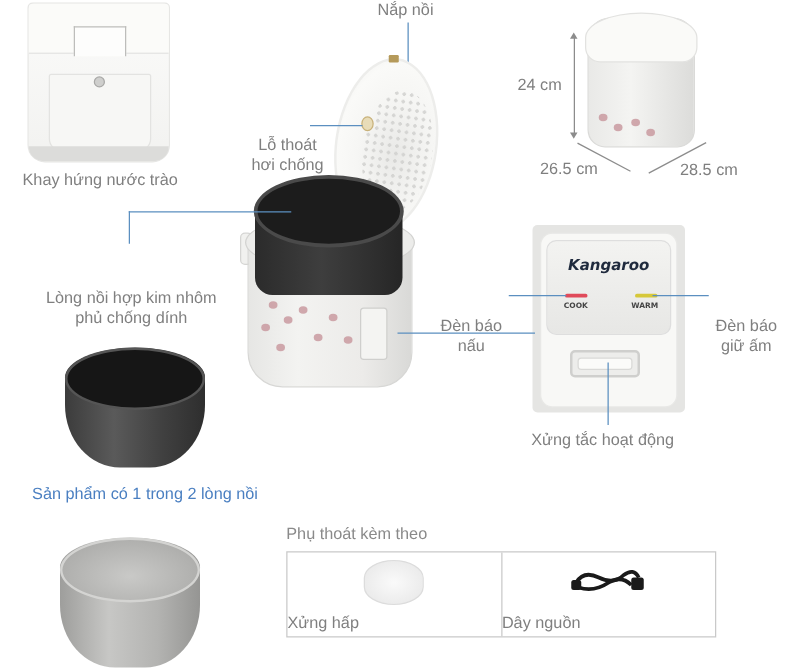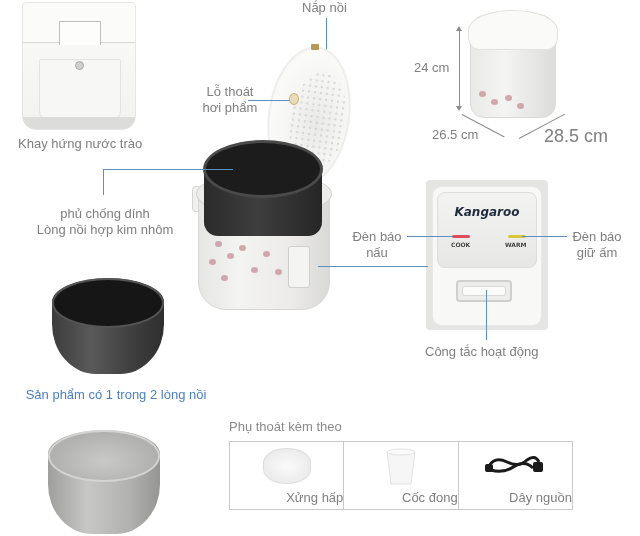--- a/index.html
+++ b/index.html
@@ -1,20 +1,20 @@
 <!DOCTYPE html>
 <html><head>
 <meta charset="utf-8">
 <style>
   * { box-sizing: border-box; margin: 0; padding: 0; }
   html, body { width: 640px; height: 536px; background: #ffffff; overflow: hidden; }
   body { position: relative; font-family: "Liberation Sans", "DejaVu Sans", sans-serif; color: #808080; }
   .abs { position: absolute; }
   .lbl { position: absolute; font-size: 13px; color: #7f7f7f; line-height: 16px; white-space: nowrap; }
-  .center { text-align: center; }
+  .center { text-align: center; margin-top: 24px; }
   .line { position: absolute; background: #5b8fc0; }
 
   
   .tray { left: 22px; top: 2px; width: 114px; height: 128px; background: linear-gradient(#fbfbfa, #f2f2f0); border: 1px solid #e6e6e4; border-radius: 4px 4px 14px 14px; }
   .tray .lid-top { position:absolute; left:0; top:0; width:100%; height:40px; background:#fbfbf9; border-bottom:1px solid #d8d8d6; border-radius:4px 4px 0 0; }
   .tray .notch { position:absolute; left:36px; top:18px; width:42px; height:24px; border:1px solid #bdbdbb; border-bottom:none; background:#fdfdfc; }
   .tray .front { position:absolute; left:16px; top:56px; width:82px; height:62px; background:#f7f7f5; border:1px solid #e3e3e1; border-radius: 2px 2px 10px 10px; }
   .tray .screw { position:absolute; left:52px; top:58px; width:9px; height:9px; border-radius:50%; background:#cfcfcd; border:1px solid #a9a9a7; }
   .tray .shadow { position:absolute; left:0; bottom:0; width:100%; height:12px; background:#dcdcda; border-radius:0 0 14px 14px; }
 
@@ -56,21 +56,21 @@
   .pot-silver { left: 48px; top: 430px; width: 112px; height: 104px; border-radius: 50% 50% 44px 44px / 24px 24px 50px 50px; background: linear-gradient(90deg, #9e9e9c, #c7c7c5 35%, #b3b3b1 70%, #959593); }
   .pot-silver-mouth { left: 48px; top: 430px; width: 112px; height: 52px; border-radius: 50%; background: radial-gradient(ellipse at 50% 60%, #c9c9c7, #a5a5a3); border: 2px solid #d4d4d2; }
 
   .note { position: absolute; font-size: 13px; color: #4a7fc1; line-height: 17px; text-align: center; white-space: nowrap; }
 
   
   .acc-title { left: 229px; top: 419px; font-size: 13px; color: #8a8a8a; }
   .acc-grid { left: 229px; top: 441px; width: 344px; height: 69px; display: flex; border: 1px solid #c9c9c9; }
   .acc-cell { flex: 1; position: relative; border-right: 1px solid #c9c9c9; }
   .acc-cell:last-child { border-right: none; }
-  .acc-label { position: absolute; left: 0; right: 0; bottom: 4px; text-align: right; font-size: 13px; color: #7f7f7f; white-space: nowrap; }
+  .acc-label { position: absolute; left: 0; right: 0; bottom: 4px; text-align: left; font-size: 13px; color: #7f7f7f; white-space: nowrap; }
   .acc-pic { position: absolute; left: 50%; top: 6px; transform: translateX(-50%); }
 </style>
 </head>
 <body>
 
 <div class="abs tray">
   <div class="lid-top"></div>
   <div class="notch"></div>
   <div class="front"></div>
   <div class="screw"></div>
@@ -80,21 +80,21 @@
 
 <div class="lbl" style="left:302px; top:0px;">Nắp nồi</div>
 <div class="line" style="left:326px; top:18px; width:1px; height:32px;"></div>
 <div class="abs lid"></div>
 <div class="abs lid-dots"></div>
 <div class="abs lid-hinge"></div>
 <div class="abs lid-vent"></div>
 
 <div class="lbl center" style="left:188px; top:84px; width:84px;">
   <div>Lỗ thoát</div>
-  <div>hơi phẩm</div>
+  <div>hơi chống</div>
 </div>
 <div class="line" style="left:248px; top:100px; width:42px; height:1px;"></div>
 
 <div class="abs handle-left"></div>
 <div class="abs body-main">
   <span class="flower" style="left:16px; top:44px;"></span>
   <span class="flower" style="left:28px; top:56px;"></span>
   <span class="flower" style="left:10px; top:62px;"></span>
   <span class="flower" style="left:40px; top:48px;"></span>
   <span class="flower" style="left:52px; top:70px;"></span>
@@ -103,42 +103,42 @@
   <span class="flower" style="left:22px; top:78px;"></span>
 </div>
 <div class="abs body-rim"></div>
 <div class="abs pot-inner"></div>
 <div class="abs pot-mouth"></div>
 <div class="abs panel-small"></div>
 
 <div class="line" style="left:103px; top:169px; width:130px; height:1px;"></div>
 <div class="line" style="left:103px; top:169px; width:1px; height:26px;"></div>
 <div class="lbl center" style="left:10px; top:206px; width:190px; line-height:16px;">
+  <div>Lòng nồi hợp kim nhôm</div>
   <div>phủ chống dính</div>
-  <div>Lòng nồi hợp kim nhôm</div>
 </div>
 
 <div class="abs dim-cooker">
   <span class="flower" style="left:8px; top:76px;"></span>
   <span class="flower" style="left:20px; top:84px;"></span>
   <span class="flower" style="left:34px; top:80px;"></span>
   <span class="flower" style="left:46px; top:88px;"></span>
 </div>
 <div class="abs dim-lid"></div>
 
 <div class="arrow-v" style="left:459px; top:28px; height:80px;"></div>
 <div class="tri" style="left:456px; top:26px; border-left:3px solid transparent; border-right:3px solid transparent; border-bottom:5px solid #8c8c8c;"></div>
 <div class="tri" style="left:456px; top:106px; border-left:3px solid transparent; border-right:3px solid transparent; border-top:5px solid #8c8c8c;"></div>
 <div class="lbl" style="left:414px; top:60px; font-size:13px;">24 cm</div>
 
 <div class="arrow" style="left:462px; top:114px; width:48px; transform: rotate(28deg);"></div>
 <div class="lbl" style="left:432px; top:127px; font-size:13px;">26.5 cm</div>
 
 <div class="arrow" style="left:519px; top:138px; width:52px; transform: rotate(-28deg);"></div>
-<div class="lbl" style="left:544px; top:128px; font-size:18px;">28.5 cm</div>
+<div class="lbl" style="left:544px; top:128px; font-size:13px;">28.5 cm</div>
 
 <div class="abs ctrl"></div>
 <div class="abs ctrl-face"></div>
 <div class="abs ctrl-top"></div>
 <div class="abs brand">Kangaroo</div>
 <div class="led" style="left:452px; top:235px; background:#e04a5a;"></div>
 <div class="led-txt" style="left:451px; top:241px;">COOK</div>
 <div class="led" style="left:508px; top:235px; background:#d6c83a;"></div>
 <div class="led-txt" style="left:505px; top:241px;">WARM</div>
 <div class="abs switch"></div>
@@ -152,46 +152,39 @@
 
 <div class="lbl center" style="left:566px; top:229px; width:62px;">
   <div>Đèn báo</div>
   <div>giữ ấm</div>
 </div>
 <div class="line" style="left:522px; top:236px; width:45px; height:1px;"></div>
 
 <div class="line" style="left:318px; top:266px; width:110px; height:1px;"></div>
 
 <div class="line" style="left:486px; top:290px; width:1px; height:50px;"></div>
-<div class="lbl" style="left:425px; top:344px;">Công tắc hoạt động</div>
+<div class="lbl" style="left:425px; top:344px;">Xửng tắc hoạt động</div>
 
 <div class="abs pot-black"></div>
 <div class="abs pot-black-mouth"></div>
 
 <div class="note" style="left:8px; top:386px; width:216px;">
   <div>Sản phẩm có 1 trong 2 lòng nồi</div>
 </div>
 
 <div class="abs pot-silver"></div>
 <div class="abs pot-silver-mouth"></div>
 
 <div class="abs acc-title">Phụ thoát kèm theo</div>
 <div class="abs acc-grid">
   <div class="acc-cell">
     <div class="acc-pic" style="width:48px; height:36px; border-radius:50%/40%; background:radial-gradient(ellipse, #fafafa, #e6e6e6); border:1px solid #dcdcdc;"></div>
     <div class="acc-label">Xửng hấp</div>
   </div>
   <div class="acc-cell">
-    <svg class="acc-pic" width="40" height="40" viewBox="0 0 40 40">
-      <path d="M6 4 L34 4 L30 36 L10 36 Z" fill="#f6f6f6" stroke="#e2e2e2"></path>
-      <ellipse cx="20" cy="4" rx="14" ry="3" fill="#fbfbfb" stroke="#e2e2e2"></ellipse>
-    </svg>
-    <div class="acc-label">Cốc đong</div>
-  </div>
-  <div class="acc-cell">
     <svg class="acc-pic" width="64" height="32" viewBox="0 0 64 32">
       <path d="M6 18 Q12 8 24 14 Q36 20 44 12 Q52 6 56 14" stroke="#1a1a1a" stroke-width="3" fill="none"></path>
       <path d="M8 22 Q20 26 32 18 Q42 12 50 20" stroke="#1a1a1a" stroke-width="3" fill="none"></path>
       <rect x="50" y="14" width="10" height="10" rx="2" fill="#1a1a1a"></rect>
       <rect x="2" y="16" width="8" height="8" rx="2" fill="#1a1a1a"></rect>
     </svg>
     <div class="acc-label">Dây nguồn</div>
   </div>
 </div>
 

